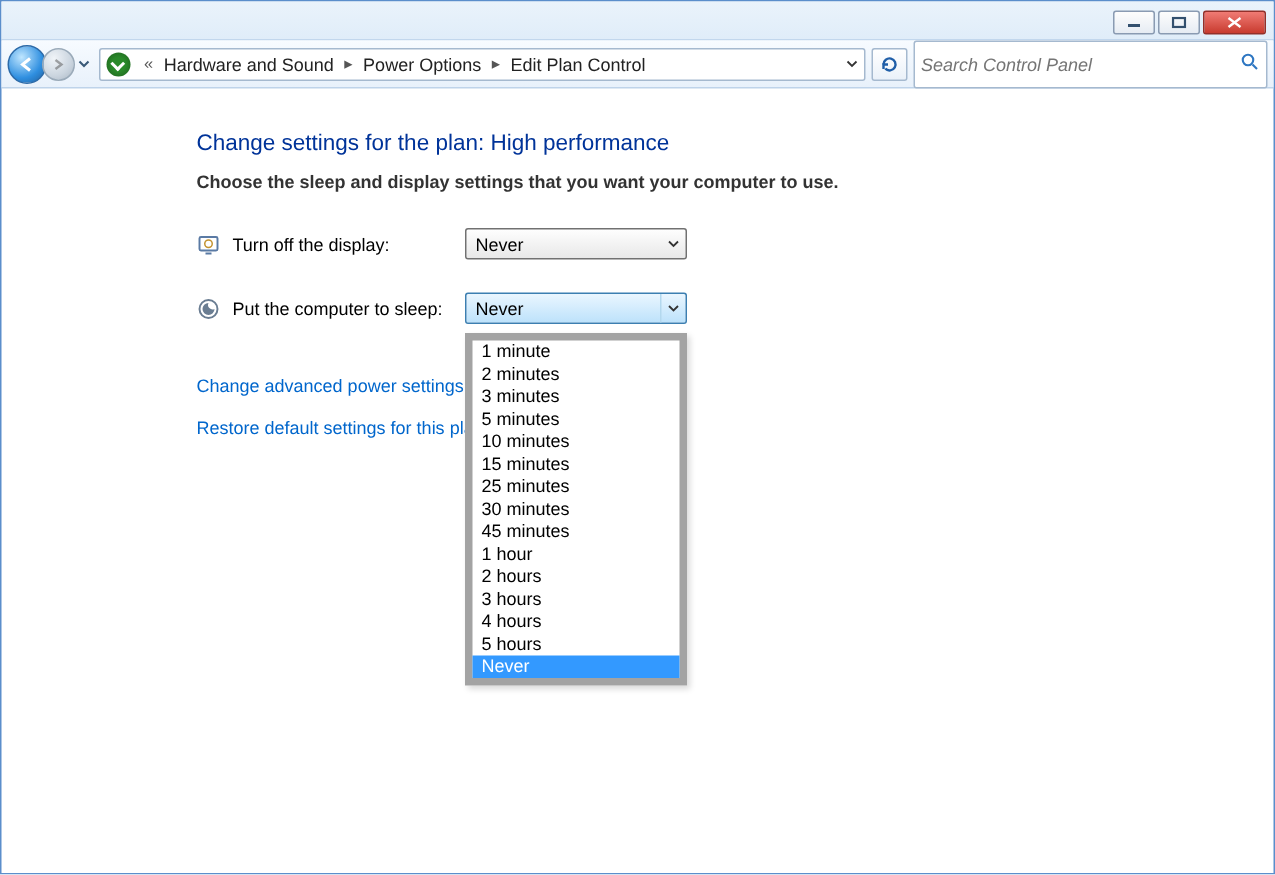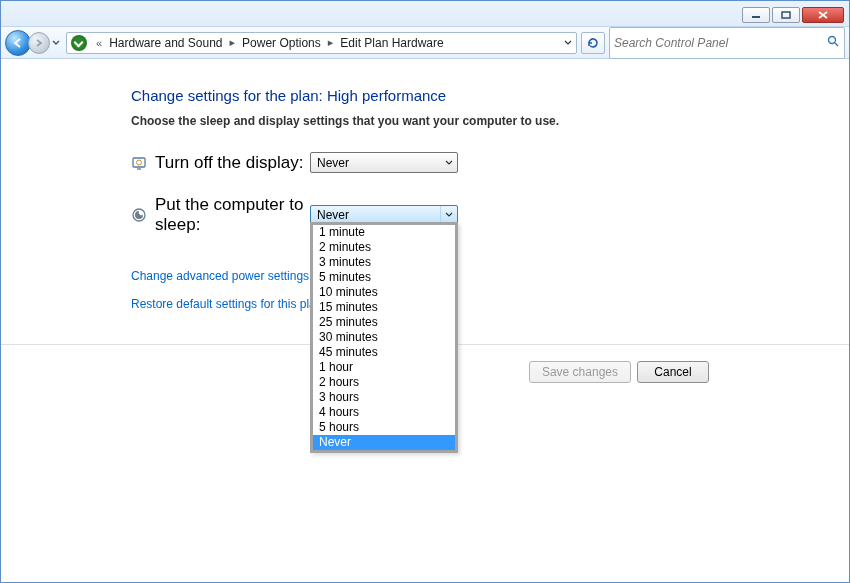--- a/index.html
+++ b/index.html
@@ -31,31 +31,31 @@
     .searchbox input { border:none; outline:none; flex:1; font-size:12px; font-style:italic; color:#777; }
     .searchicon { color:#2f77c2; font-size:13px;}
     
     
     .content { padding: 0; height: calc(100% - 58px); overflow:hidden; position:relative;}
     .inner { padding: 28px 0 0 130px; }
     h1.head { font-size: 15px; font-weight: 400; color: #003399; margin-bottom: 10px;}
     p.desc { font-size: 12px; color:#333; margin-bottom: 24px; font-weight: bold;}
     .row { display:flex; align-items:center; margin-bottom: 22px;}
     .row .ricon { width:16px;height:16px; margin-right:8px; display:flex; align-items:center; justify-content:center;}
-    .row label { font-size:17px; width:155px; display:inline-block;}
+    .row label { font-size:12px; width:155px; display:inline-block;}
     .combo { width:148px; height:21px; border:1px solid #717171; background:linear-gradient(#fefefe,#e8e8e8); font-size:12px; display:flex; align-items:center; padding:0 0 0 6px; position:relative; border-radius:2px; cursor:pointer;}
     .combo .arrow { position:absolute; right:0; top:0; bottom:0; width:17px; display:flex; align-items:center; justify-content:center; border-left:1px solid transparent;}
     .combo.active { background:linear-gradient(#eaf6ff,#bde2fb); border-color:#3c7fb1;}
     .combo.active .arrow{ border-left-color:#b3d8ee;}
     
     .links { margin-top: 34px;}
     .links a { display:block; font-size:12px; color:#0066cc; text-decoration:none; margin-bottom:14px; cursor:pointer;}
     
     
-    .dropdown { position:absolute; left:309px; top:163px; width:148px; border:3px solid #a3a3a3; background:#fff; font-size:12px; z-index:50; box-shadow: 2px 2px 4px rgba(0,0,0,0.15);}
+    .dropdown { position:absolute; left:309px; top:163px; width:148px; border:5px solid #a3a3a3; background:#fff; font-size:12px; z-index:50; box-shadow: 2px 2px 4px rgba(0,0,0,0.15);}
     .dropdown div { padding:0 6px; height:15px; line-height:15px; cursor:pointer;}
     .dropdown div.selected { background:#3399ff; color:#fff;}
     
     
     .footer { position:absolute; left:0; right:0; top:285px; padding:16px 0 0 0; border-top:1px solid #e0e0e0; display:flex; justify-content:flex-end; padding-right:140px;}
     .btn { height:22px; min-width:72px; padding:0 12px; font-size:12px; border:1px solid #8e8f8f; border-radius:3px; background:linear-gradient(#f6f6f6,#e5e5e5); margin-left:6px; cursor:pointer;}
     .btn:disabled, .btn.disabled { color:#9a9a9a; background:linear-gradient(#f8f8f8,#efefef); border-color:#b5b5b5; cursor:default;}
   </style>
 </head>
 <body>
@@ -97,21 +97,21 @@
         </svg>
     </div>
     <div class="addrbox">
       <div class="addricon"></div>
       <div class="crumbs">
         <span class="chev">«</span>
         <span class="crumb">Hardware and Sound</span>
         <span class="chev">▸</span>
         <span class="crumb">Power Options</span>
         <span class="chev">▸</span>
-        <span class="crumb">Edit Plan Hardware</span>
+        <span class="crumb">Edit Plan Control</span>
       </div>
       <div class="addrdrop">
         <svg width="8" height="6">
             <path d="M1 1 L4 4 L7 1" fill="none" stroke="#333" stroke-width="1.2"></path>
           </svg>
       </div>
     </div>
     <div class="refreshbtn">
       <svg width="14" height="14">
           <path d="M3 7a4 4 0 1 1 1.2 2.8" fill="none" stroke="#1f5ea8" stroke-width="1.6"></path>
@@ -170,24 +170,20 @@
             </span>
         </div>
       </div>
 
       <div class="links">
         <a>Change advanced power settings</a>
         <a>Restore default settings for this plan</a>
       </div>
     </div>
 
-    <div class="footer">
-      <button class="btn disabled" disabled="">Save changes</button>
-      <button class="btn">Cancel</button>
-    </div>
 
     <div class="dropdown" id="sleep-dropdown">
         <div>1 minute</div>
         <div>2 minutes</div>
         <div>3 minutes</div>
         <div>5 minutes</div>
         <div>10 minutes</div>
         <div>15 minutes</div>
         <div>25 minutes</div>
         <div>30 minutes</div>

